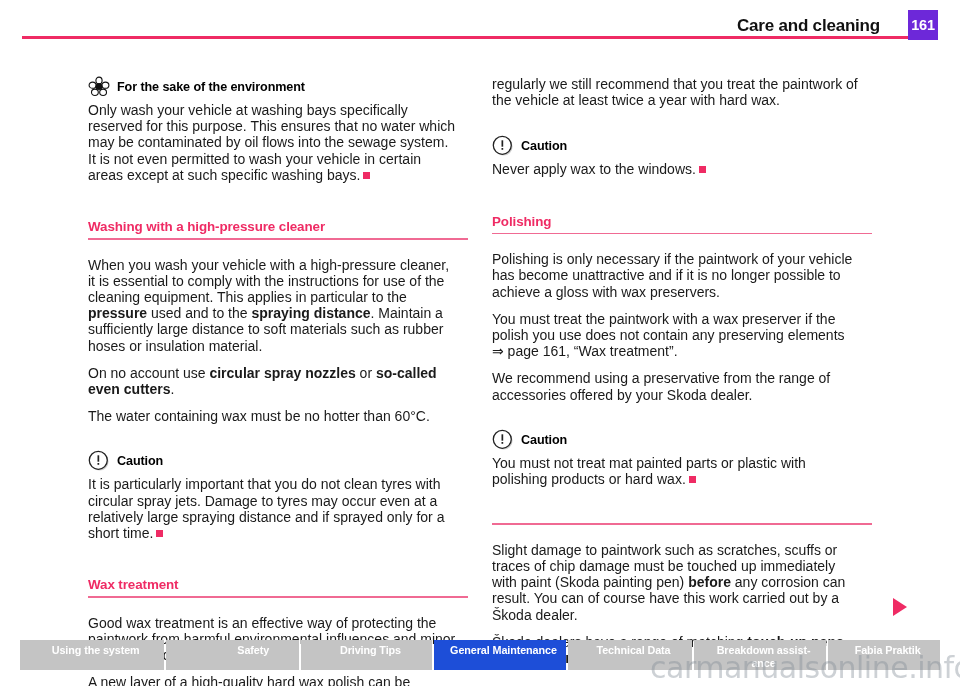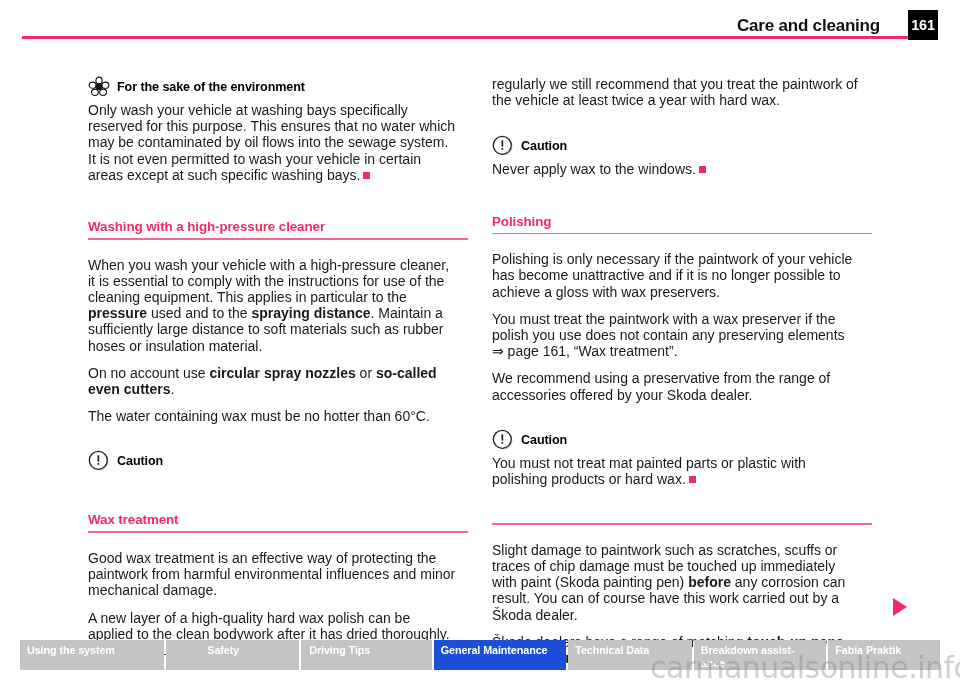--- a/index.html
+++ b/index.html
@@ -39,21 +39,21 @@
     width: 888px;
     height: 3px;
     background: #ef2b64;
   }
   #page-number-box {
     position: absolute;
     left: 908px;
     top: 10px;
     width: 30px;
     height: 30px;
-    background: #000000;
+    background: #6d28d9;
     color: #ffffff;
     font-size: 14.5px;
     font-weight: bold;
     display: flex;
     align-items: center;
     justify-content: center;
     letter-spacing: -0.2px;
   }
 
   
@@ -139,20 +139,21 @@
 
   
   #footer-tabs {
     position: absolute;
     left: 20px;
     top: 640px;
     width: 920px;
     height: 30px;
     display: flex;
     gap: 2px;
+    text-align: center;
   }
   .tab {
     background: #c4c4c4;
     color: #ffffff;
     font-size: 10.8px;
     font-weight: bold;
     padding: 4px 0 0 7px;
     line-height: 12.6px;
     box-sizing: border-box;
     letter-spacing: -0.1px;
@@ -222,20 +223,21 @@
       <span class="icon-wrap">
         <svg width="22" height="22" viewBox="0 0 22 22">
           <circle cx="11.6" cy="11.6" r="9" fill="#cfcfcf"></circle>
           <circle cx="10.3" cy="10.3" r="9" fill="#ffffff" stroke="#222" stroke-width="1.3"></circle>
           <rect x="9.5" y="5.3" width="1.7" height="6.4" fill="#222"></rect>
           <rect x="9.5" y="13" width="1.7" height="1.8" fill="#222"></rect>
         </svg>
       </span>
       <span class="callout-title">Caution</span>
     </div>
+    <p class="body"><span>It is particularly important that you do not clean tyres with circular spray jets. Damage to tyres may occur even at a relatively large spraying distance and if sprayed only for a short time.</span><span class="endmark"></span></p>
   </div>
 
   <div class="gap-lg"></div>
 
   <div class="section-block">
     <div class="section-head">Wax treatment</div>
     <div class="section-rule"></div>
     <p class="body">Good wax treatment is an effective way of protecting the paintwork from harmful environmental influences and minor mechanical damage.</p>
     <p class="body">A new layer of a high-quality hard wax polish can be applied to the clean bodywork after it has dried thoroughly. Even if you use a wax preserver</p>
   </div>

